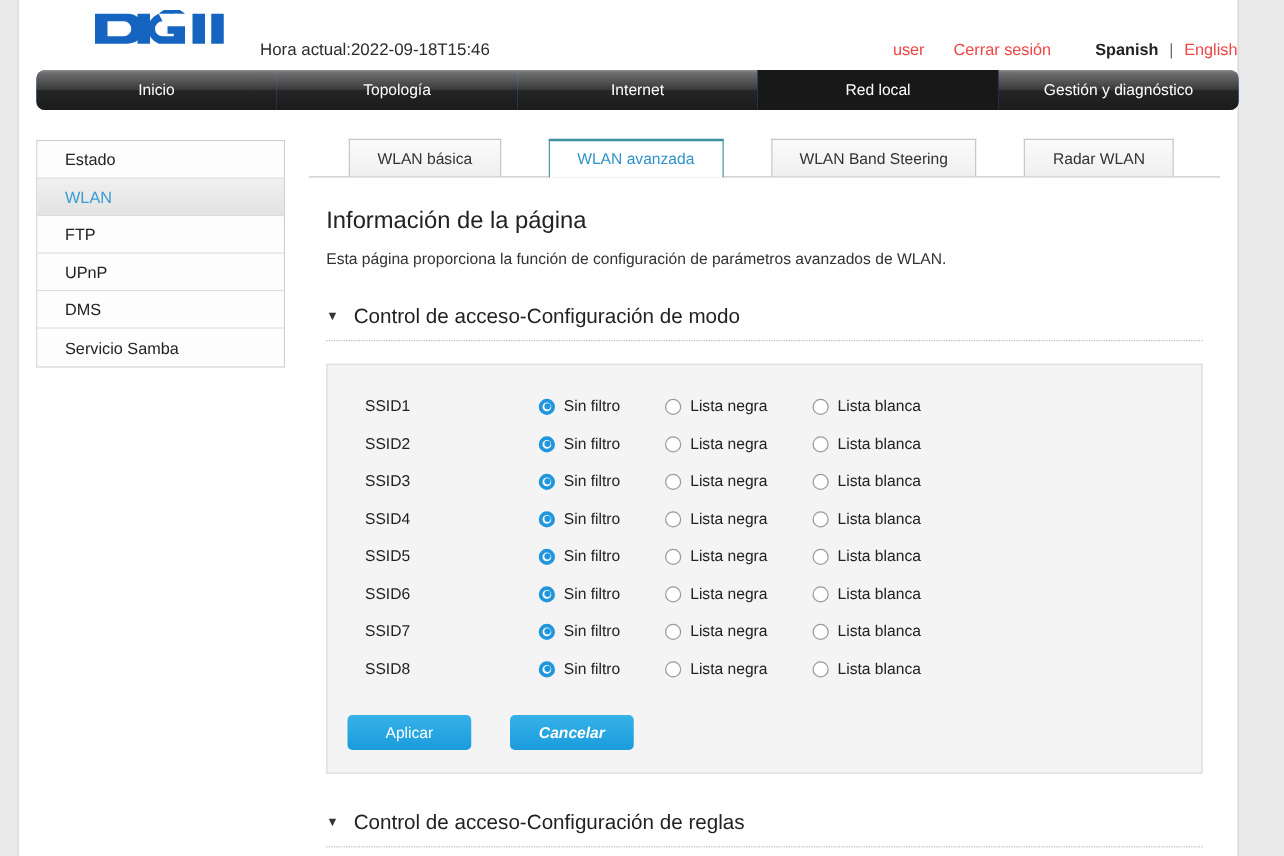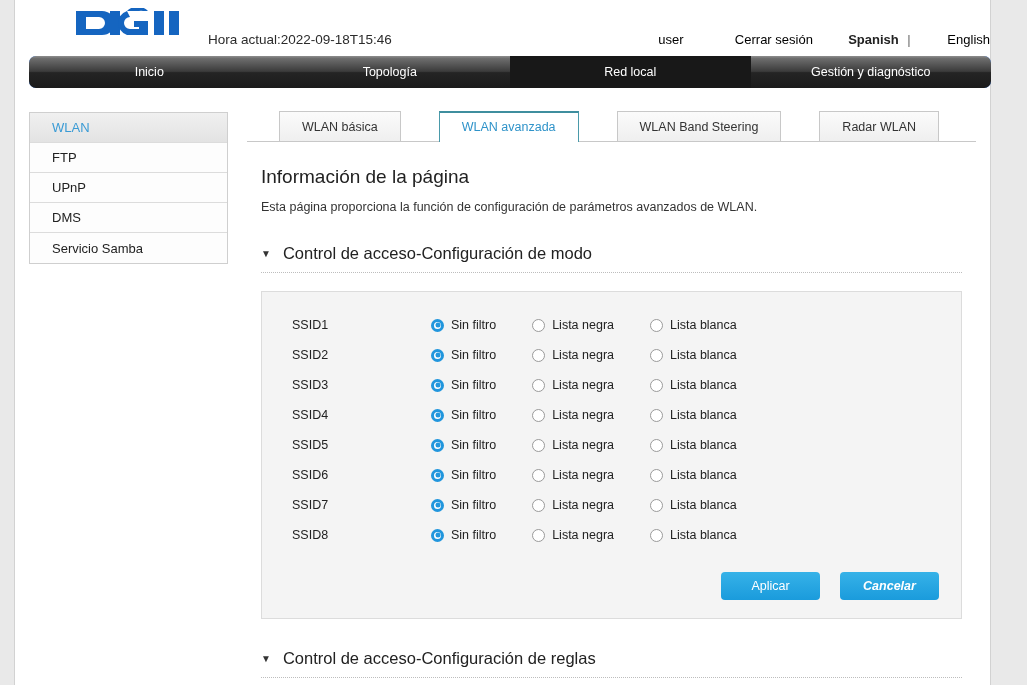--- a/index.html
+++ b/index.html
@@ -48,23 +48,22 @@
     white-space: nowrap;
   }
   .header-right {
     position: absolute;
     right: 0px;
     top: 32px;
     font-size: 13px;
     white-space: nowrap;
   }
   .header-right a {
-    color: #000000;
+    color: #ef4444;
     text-decoration: none;
-    margin-left: 28px;
   }
   .header-right .sep {
     color: #6b6b6b;
     padding: 0 5px;
   }
   .header-right .lang-active {
     color: #222;
     font-weight: bold;
   }
   .hr-gap { display:inline-block; width: 16px; }
@@ -259,22 +258,22 @@
     transform: translate(-50%, -50%);
     width: 5px;
     height: 5px;
     border-radius: 50%;
     background: #2196dd;
   }
   .opt-label { white-space: nowrap; }
 
   .btn-row {
     display: flex;
-    justify-content: flex-end;
     padding: 22px 22px 0 0;
+    gap: 11px;
   }
   .btn {
     width: 99px;
     height: 28px;
     border: none;
     border-radius: 4px;
     background: linear-gradient(to bottom, #36b2e8 0%, #1a9bdc 100%);
     color: #ffffff;
     font-size: 12.5px;
     font-family: "Liberation Sans", sans-serif;
@@ -313,27 +312,29 @@
       <span class="hr-gap-lg"></span>
       <span class="lang-active">Spanish</span>
       <span class="sep">|</span>
       <a href="#">English</a>
     </div>
   </div>
 
   <div class="navbar">
     <div class="nav-item">Inicio</div>
     <div class="nav-item">Topología</div>
+    <div class="nav-item">Internet</div>
     <div class="nav-item active">Red local</div>
     <div class="nav-item">Gestión y diagnóstico</div>
   </div>
 
   <div class="content-area">
 
     <div class="sidebar">
+      <div class="side-item">Estado</div>
       <div class="side-item active">WLAN</div>
       <div class="side-item">FTP</div>
       <div class="side-item">UPnP</div>
       <div class="side-item">DMS</div>
       <div class="side-item">Servicio Samba</div>
     </div>
 
     <div class="main">
 
       <div class="tabs">

